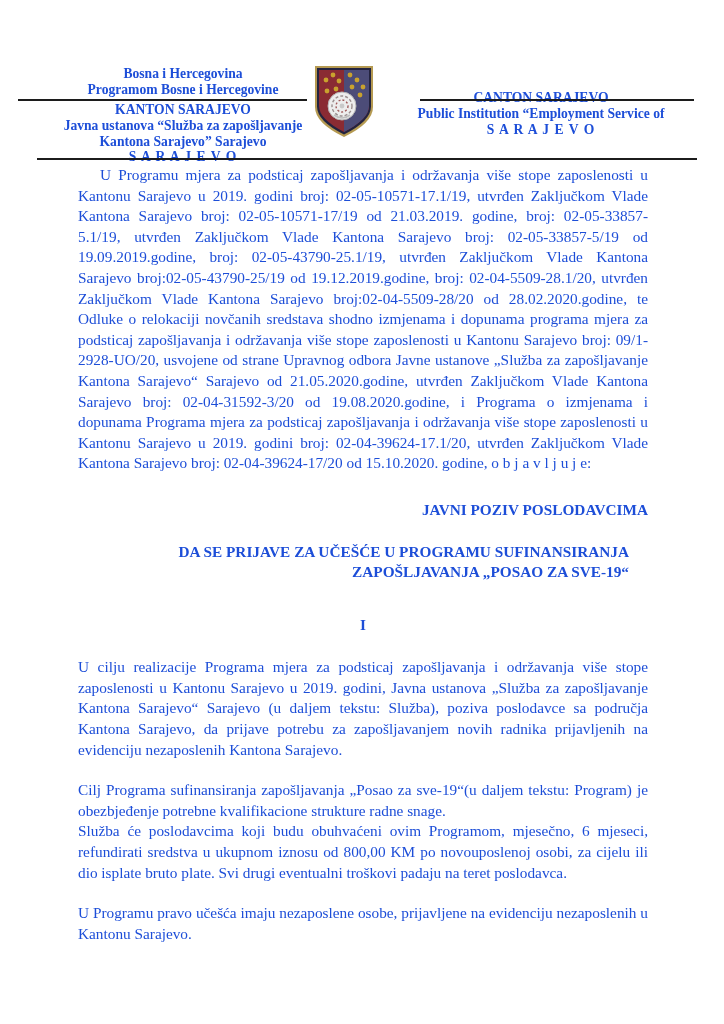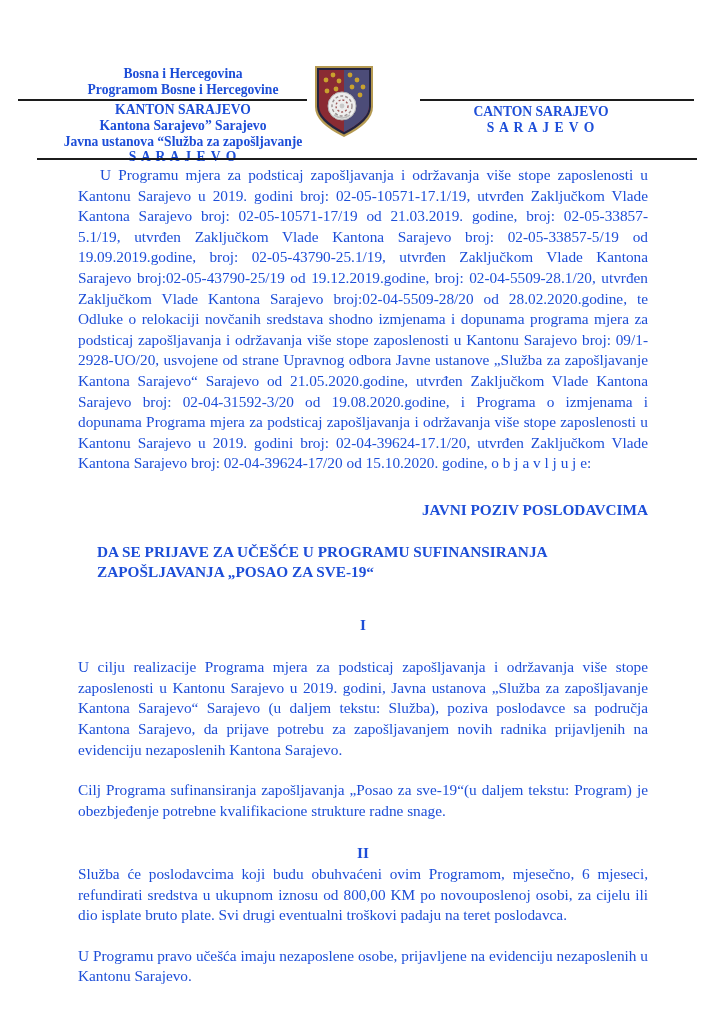--- a/index.html
+++ b/index.html
@@ -9,64 +9,65 @@
     background:#ffffff;
     font-family:"Liberation Serif","DejaVu Serif",serif;
     color:#1d4ed8;
     overflow:hidden;
   }
   
   .hdr-block{position:absolute;text-align:center;font-weight:bold;font-size:13.6px;line-height:15.8px;}
   .hdr-left-top   {left:48px;  top:66px;  width:270px;}
   .hdr-left-bot   {left:48px;  top:102px; width:270px;font-family:Liberation Serif, serif;}
   .hdr-right-top  {left:406px; top:66px;  width:270px;}
-  .hdr-right-bot  {left:406px; top:104px; width:270px;}
+  .hdr-right-bot  {left:406px; top:90px; width:270px;}
   .hdr-sarajevo{letter-spacing:1px;}
   .rule{position:absolute;background:#1c1c1c;height:2px;}
   .rule-left {left:18px;  top:99px;  width:289px;}
   .rule-right{left:420px; top:99px;  width:274px;}
   .rule-full {left:37px;  top:158px; width:660px;}
   .emblem{position:absolute;left:312px;top:63px;width:64px;height:78px;}
   
   .doc{
     position:absolute;left:78px;top:165px;width:570px;
     font-size:15.3px;line-height:20.6px;
   }
   .para{text-align:justify;margin:0;}
   .intro{text-indent:22px;}
   .doc-title{
     text-align:right;font-weight:bold;margin:26px 0 0 0;
   }
   .doc-subtitle{
-    text-align:left;font-weight:bold;margin:21px auto 0 auto;width:532px;
+    text-align:right;font-weight:bold;margin:21px auto 0 auto;width:532px;
   }
   .sec-num{text-align:center;font-weight:bold;margin:0;}
   .sp-32{margin-top:32px;}
   .sp-22{margin-top:22px;}
   .sp-20{margin-top:20px;}
   .sp-0{margin-top:0;}
 </style>
 </head>
 <body>
 
 <div class="page">
 
   <div class="hdr-block hdr-left-top">
     <div>Bosna i Hercegovina</div>
     <div>Programom Bosne i Hercegovine</div>
   </div>
   <div class="hdr-block hdr-left-bot">
     <div>KANTON SARAJEVO</div>
+    <div>Javna ustanova “Služba za zapošljavanje</div>
     <div>Kantona Sarajevo”  Sarajevo</div>
-    <div>Javna ustanova “Služba za zapošljavanje</div>
     <div class="hdr-sarajevo">S A R A J E V O</div>
   </div>
 
   <div class="hdr-block hdr-right-bot">
     <div>CANTON SARAJEVO</div>
+    <div>Public Institution “Employment Service of</div>
     <div class="hdr-sarajevo">S A R A J E V O</div>
   </div>
 
   <div class="rule rule-left"></div>
   <div class="rule rule-right"></div>
   <div class="rule rule-full"></div>
 
   <div class="emblem">
     <svg viewBox="0 0 64 78" width="64" height="78" aria-hidden="true">
       <defs>
@@ -101,19 +102,18 @@
   <div class="doc">
     <p class="para intro">U Programu mjera za podsticaj zapošljavanja i održavanja više stope zaposlenosti u Kantonu Sarajevo u 2019. godini broj: 02-05-10571-17.1/19, utvrđen Zaključkom Vlade Kantona Sarajevo broj: 02-05-10571-17/19 od 21.03.2019. godine, broj: 02-05-33857-5.1/19, utvrđen Zaključkom Vlade Kantona Sarajevo broj: 02-05-33857-5/19 od 19.09.2019.godine, broj: 02-05-43790-25.1/19, utvrđen Zaključkom Vlade Kantona Sarajevo broj:02-05-43790-25/19 od 19.12.2019.godine, broj: 02-04-5509-28.1/20, utvrđen Zaključkom Vlade Kantona Sarajevo broj:02-04-5509-28/20 od 28.02.2020.godine, te Odluke o relokaciji novčanih sredstava shodno izmjenama i dopunama programa mjera za podsticaj zapošljavanja i održavanja više stope zaposlenosti u Kantonu Sarajevo broj: 09/1-2928-UO/20, usvojene od strane Upravnog odbora Javne ustanove „Služba za zapošljavanje Kantona Sarajevo“ Sarajevo od 21.05.2020.godine, utvrđen Zaključkom Vlade Kantona Sarajevo broj: 02-04-31592-3/20 od 19.08.2020.godine, i Programa o izmjenama i dopunama Programa mjera za podsticaj zapošljavanja i održavanja više stope zaposlenosti u Kantonu Sarajevo u 2019. godini broj: 02-04-39624-17.1/20, utvrđen Zaključkom Vlade Kantona Sarajevo broj: 02-04-39624-17/20 od 15.10.2020. godine,  o b j a v l j u j e:</p>
 
     <p class="doc-title">JAVNI POZIV POSLODAVCIMA</p>
     <p class="doc-subtitle">DA SE PRIJAVE ZA UČEŠĆE U PROGRAMU SUFINANSIRANJA ZAPOŠLJAVANJA „POSAO ZA SVE-19“</p>
 
     <p class="sec-num sp-32">I</p>
     <p class="para sp-22">U cilju realizacije Programa mjera za podsticaj zapošljavanja i održavanja više stope zaposlenosti u Kantonu Sarajevo u 2019. godini, Javna ustanova „Služba za zapošljavanje Kantona Sarajevo“ Sarajevo (u daljem tekstu: Služba), poziva poslodavce sa područja Kantona Sarajevo, da  prijave potrebu za zapošljavanjem novih radnika prijavljenih na evidenciju nezaposlenih Kantona Sarajevo.</p>
     <p class="para sp-20">Cilj Programa sufinansiranja zapošljavanja „Posao za sve-19“(u daljem tekstu: Program) je obezbjeđenje potrebne kvalifikacione strukture radne snage.</p>
 
-    <p class="sec-num sp-22">II</p>
     <p class="para sp-0">Služba će poslodavcima koji budu obuhvaćeni ovim Programom, mjesečno, 6 mjeseci, refundirati sredstva u ukupnom iznosu od 800,00 KM po novouposlenoj osobi, za cijelu ili dio isplate bruto plate. Svi drugi eventualni troškovi padaju na teret poslodavca.</p>
     <p class="para sp-20">U Programu pravo učešća imaju nezaposlene osobe, prijavljene na evidenciju nezaposlenih u Kantonu Sarajevo.</p>
 
   </div>
 
 </div>
 
 </body></html>

